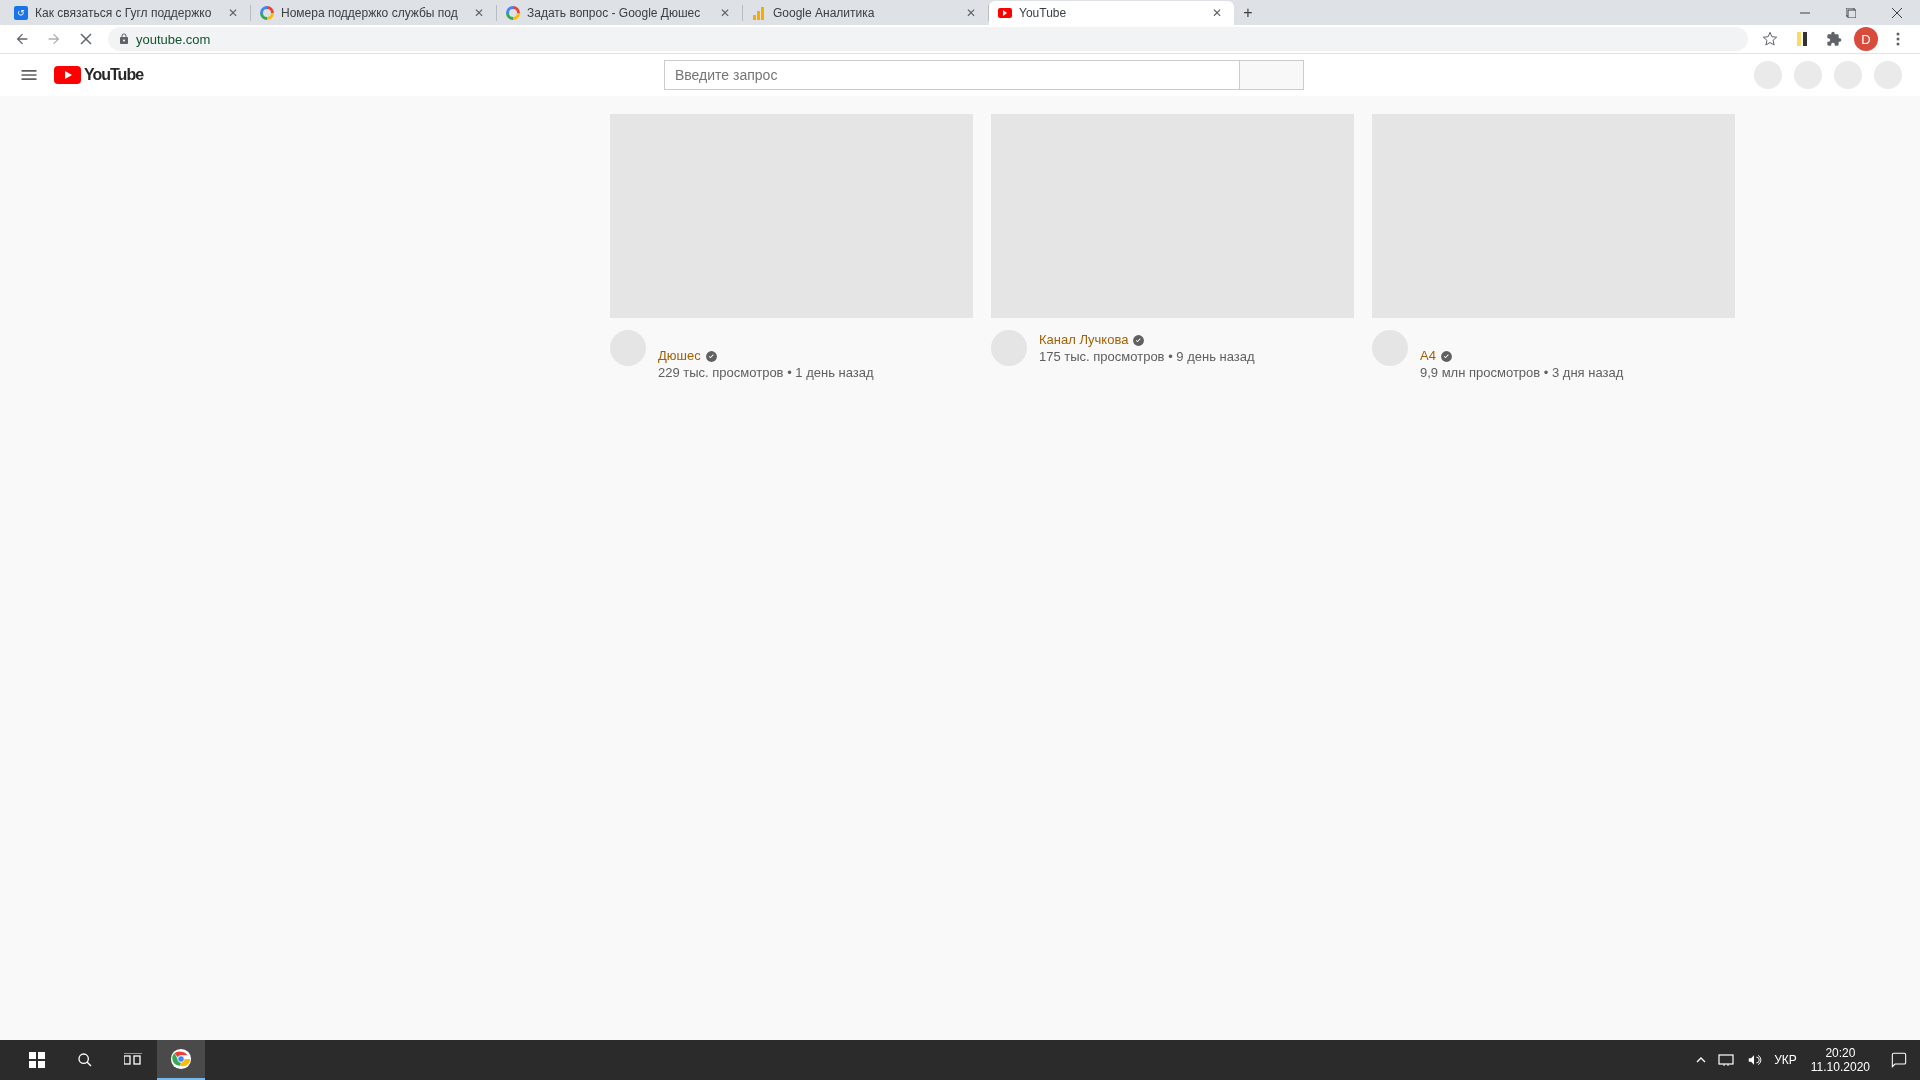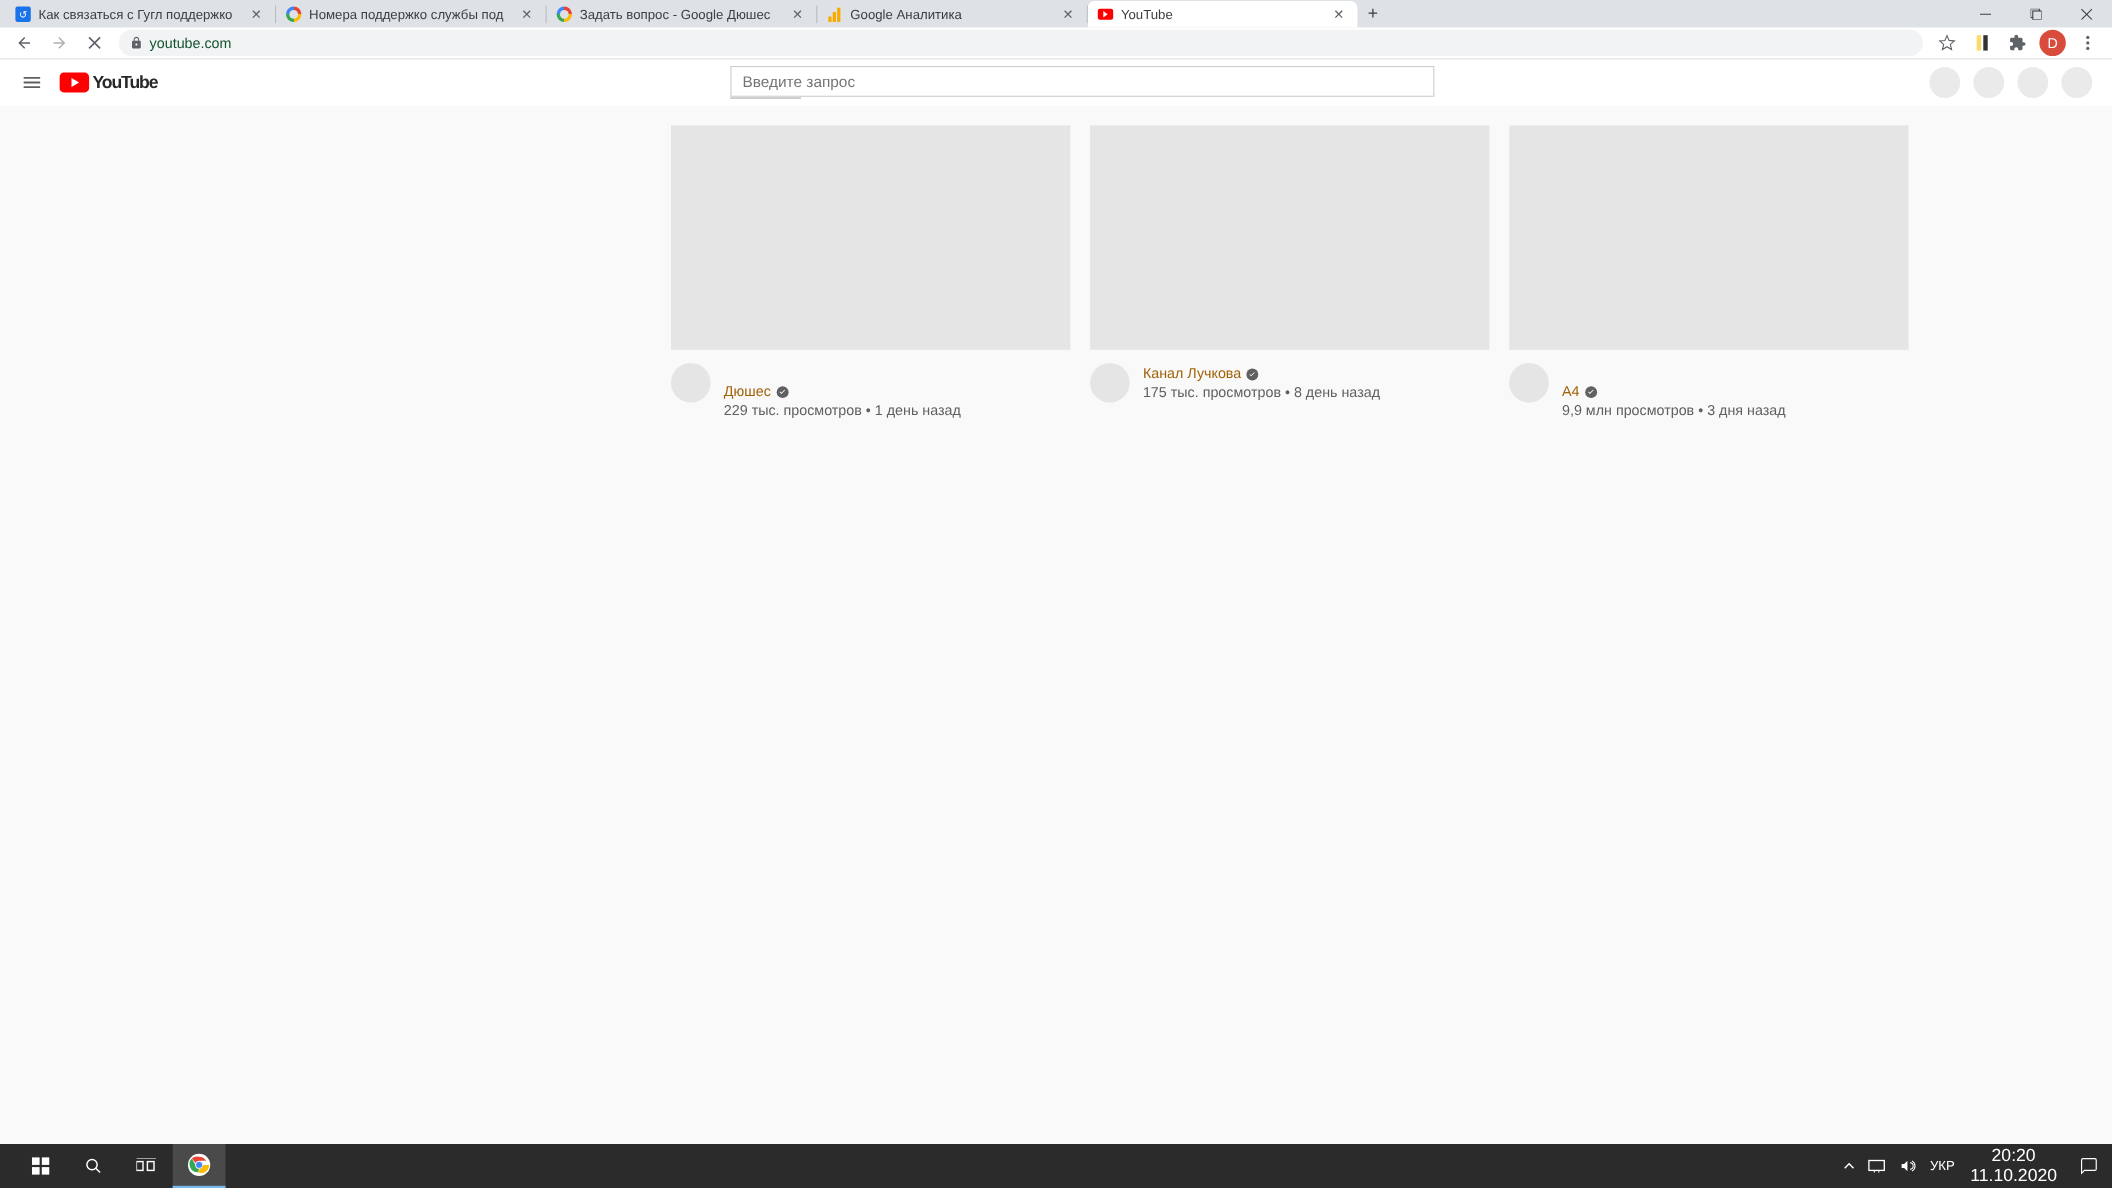--- a/index.html
+++ b/index.html
@@ -25,21 +25,21 @@
 .url-text { font-size: 13px; color: #14532d; }
 .ext-icon { width: 28px; height: 28px; display: flex; align-items: center; justify-content: center; cursor: pointer; }
 .profile-avatar { width: 24px; height: 24px; border-radius: 50%; background: #d94b3a; color: #fff; font-size: 13px; display: flex; align-items: center; justify-content: center; }
 
 
 .yt-header { height: 42px; background: #fff; display: flex; align-items: center; padding: 0 14px; }
 .yt-left { display: flex; align-items: center; }
 .hamburger { width: 30px; height: 30px; display: flex; align-items: center; justify-content: center; cursor: pointer; color: #606060; margin-right: 10px; }
 .yt-logo { display: flex; align-items: center; cursor: pointer; }
 .yt-center { flex: 1; display: flex; justify-content: center; }
-.yt-search { display: flex; height: 30px; width: 640px; margin-left: 70px; flex-direction: column; }
+.yt-search { display: flex; height: 30px; width: 640px; margin-left: 70px; }
 .yt-search-input { flex: 1; border: 1px solid #ccc; padding: 0 10px; font-size: 14px; outline: none; }
 .yt-search-btn { width: 64px; border: 1px solid #ccc; border-left: none; background: #f8f8f8; cursor: pointer; }
 .yt-right { display: flex; align-items: center; gap: 12px; margin-right: 4px; }
 .yt-placeholder-circle { width: 28px; height: 28px; border-radius: 50%; background: #eaeaea; }
 
 
 .yt-content-wrapper { background: #f9f9f9; height: calc(100% - 54px - 42px - 40px); position: relative; }
 .yt-content { position: absolute; left: 240px; right: 0; top: 0; bottom: 0; padding: 18px 30px 18px 30px; }
 .video-row { display: flex; gap: 18px; margin-left: 340px; }
 .video-card { width: 363px; }
@@ -53,21 +53,21 @@
 .stats { font-size: 13px; color: #606060; }
 
 
 .taskbar { position: fixed; bottom: 0; left: 0; right: 0; height: 40px; background: #2b2b2b; display: flex; align-items: center; color: #fff; padding-left: 13px; }
 .tb-left { display: flex; height: 100%; }
 .tb-btn { width: 48px; height: 40px; display: flex; align-items: center; justify-content: center; cursor: pointer; }
 .tb-btn.active { background: #4a4a4a; border-bottom: 2px solid #76b9ed; }
 .tb-right { margin-left: auto; display: flex; align-items: center; height: 100%; }
 .tray-icon { padding: 0 6px; height: 40px; display: flex; align-items: center; cursor: pointer; }
 .tray-lang { font-size: 12px; padding: 0 6px; }
-.tray-clock { font-size: 16px; text-align: center; line-height: 1.2; padding: 0 8px; }
+.tray-clock { font-size: 12px; text-align: center; line-height: 1.2; padding: 0 8px; }
 .tray-notif { width: 42px; height: 40px; display: flex; align-items: center; justify-content: center; cursor: pointer; }
 
 
 .fav-blue { width: 14px; height: 14px; background: #1a73e8; border-radius: 2px; display: flex; align-items: center; justify-content: center; color: #fff; font-size: 9px; }
 .fav-google { width: 14px; height: 14px; border-radius: 50%; background: conic-gradient(#ea4335 0 90deg, #fbbc05 90deg 180deg, #34a853 180deg 270deg, #4285f4 270deg 360deg); position: relative; }
 .fav-google::after { content: ""; position: absolute; inset: 3px; background: #dee1e6; border-radius: 50%; }
 .fav-ga { width: 14px; height: 14px; position: relative; }
 .fav-ga span { position: absolute; bottom: 0; width: 3px; background: #f9ab00; }
 .fav-ga .b1 { left: 1px; height: 5px; } .fav-ga .b2 { left: 5px; height: 9px; } .fav-ga .b3 { left: 9px; height: 13px; }
 .fav-yt { width: 14px; height: 10px; background: #ff0000; border-radius: 2px; position: relative; }
@@ -256,21 +256,21 @@
           <div class="info">
             <div class="channel-row">
               <span class="channel-name">Канал Лучкова</span>
               <span class="verified">
                   <svg width="13" height="13" viewBox="0 0 24 24">
                     <circle cx="12" cy="12" r="10" fill="#606060"></circle>
                     <path d="M10 15l-3-3 1-1 2 2 5-5 1 1z" fill="#fff"></path>
                   </svg>
                 </span>
             </div>
-            <div class="stats">175 тыс. просмотров • 8 день назад</div>
+            <div class="stats">175 тыс. просмотров • 9 день назад</div>
           </div>
         </div>
       </div>
 
       <div class="video-card">
         <div class="thumb"></div>
         <div class="meta">
           <div class="avatar-skel"></div>
           <div class="info">
             <div style="height:16px"></div>

